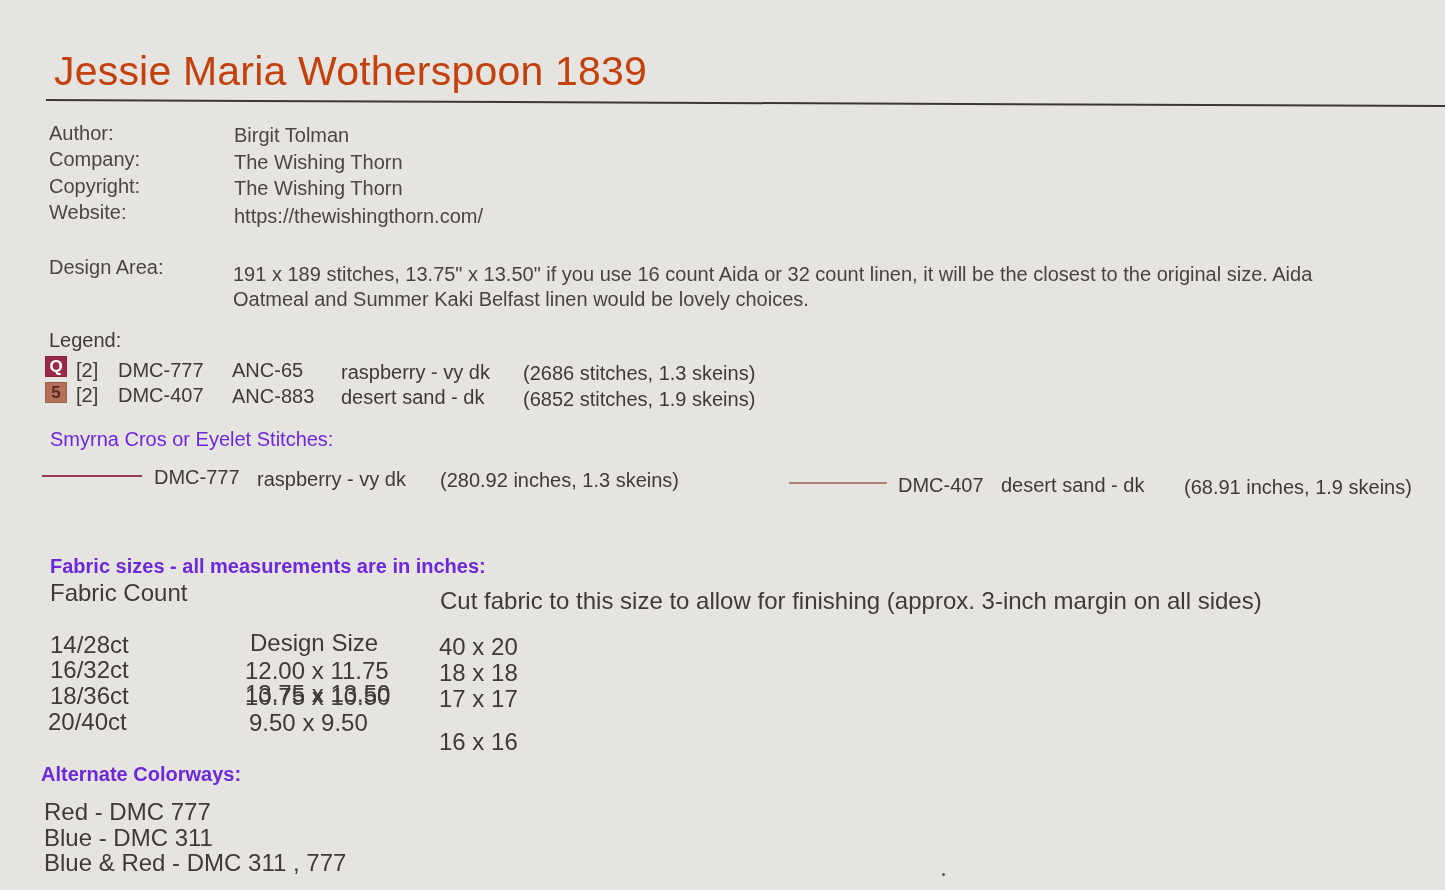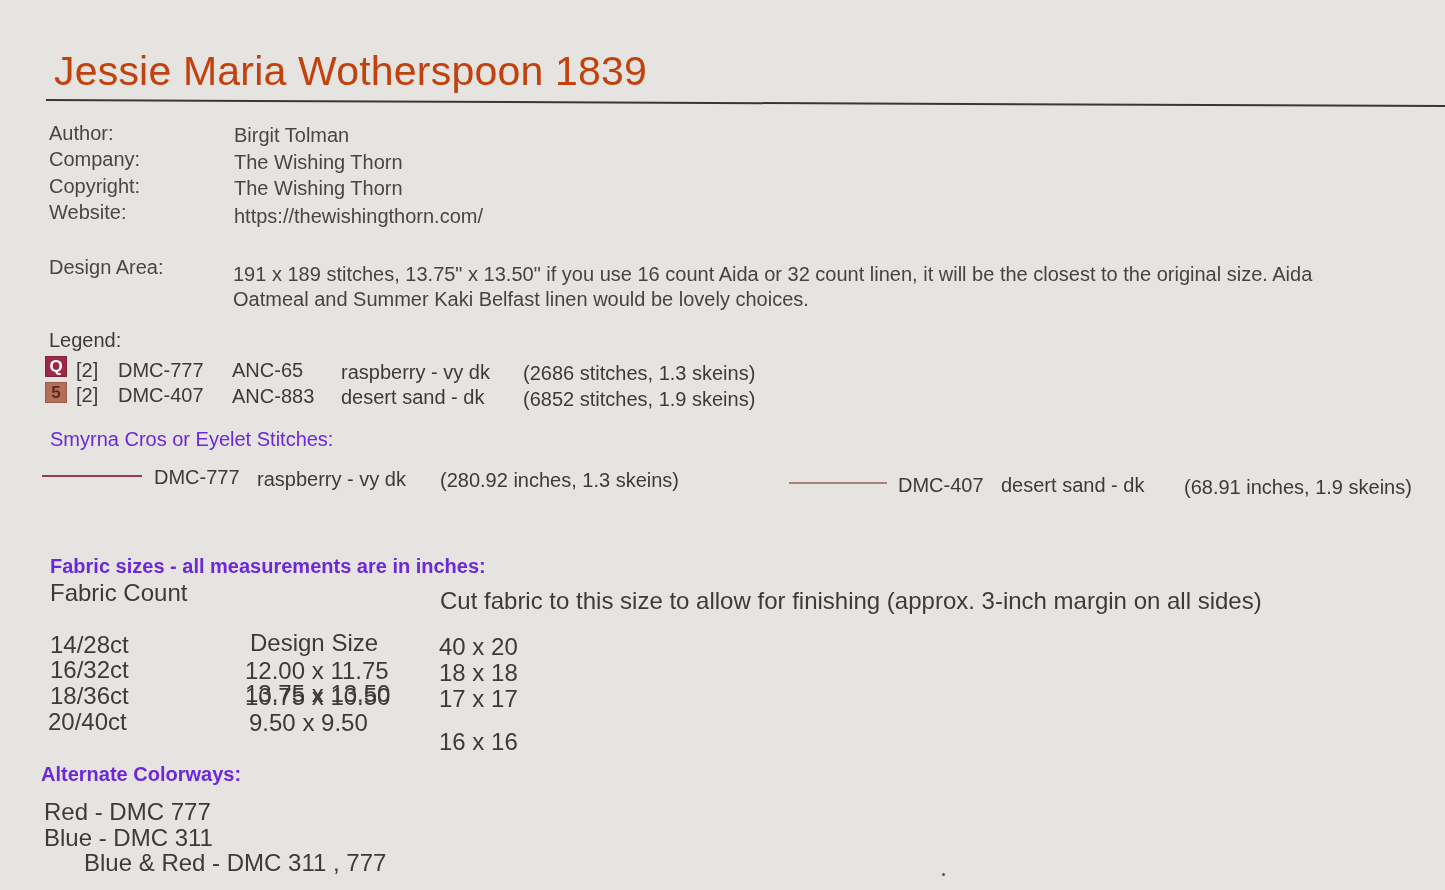--- a/index.html
+++ b/index.html
@@ -117,17 +117,17 @@
       <span class="abs tbl" style="left:48px;top:708px;">20/40ct</span>
       <span class="abs tbl" style="left:249px;top:709px;">9.50 x 9.50</span>
       <span class="abs tbl" style="left:439px;top:716px;margin-top:12px;">16 x 16</span>
     </div>
   </div>
 
   <div>
     <div class="abs head-bold" style="left:41px;top:763px;">Alternate Colorways:</div>
     <div class="abs tbl" style="left:44px;top:798px;">Red - DMC 777</div>
     <div class="abs tbl" style="left:44px;top:824px;">Blue - DMC 311</div>
-    <div class="abs tbl" style="left:44px;top:849px;margin-left:40px;">Blue &amp; Red - DMC 311 , 777</div>
+    <div class="abs tbl" style="left:44px;top:849px;">Blue &amp; Red - DMC 311 , 777</div>
   </div>
 
   <div class="abs dot" style="left:942px;top:873px;"></div>
 </div>
 
 </body></html>

